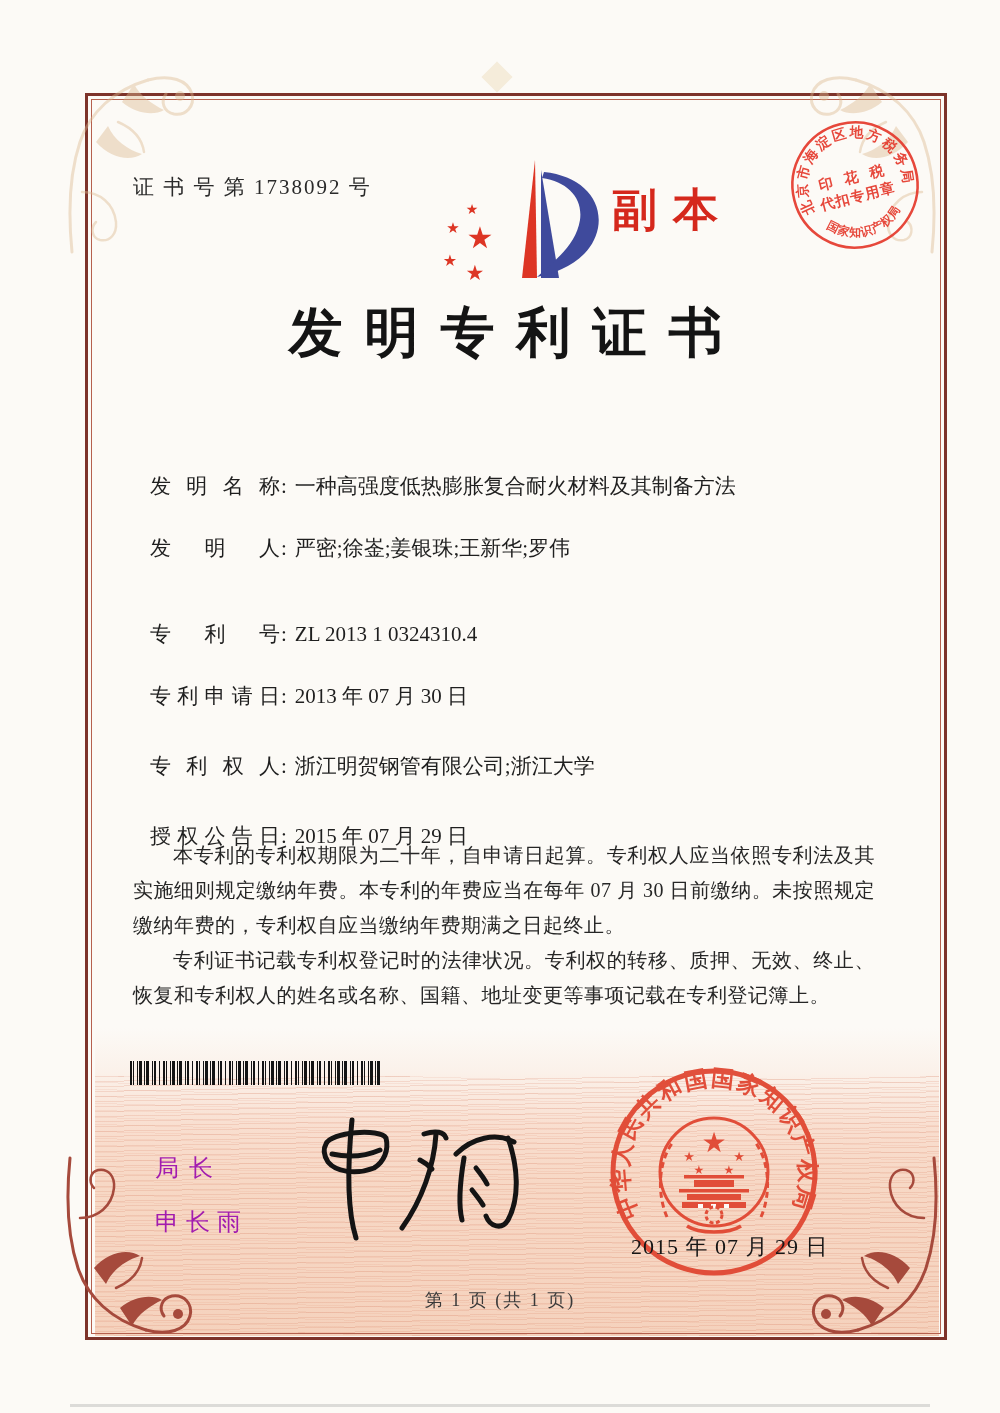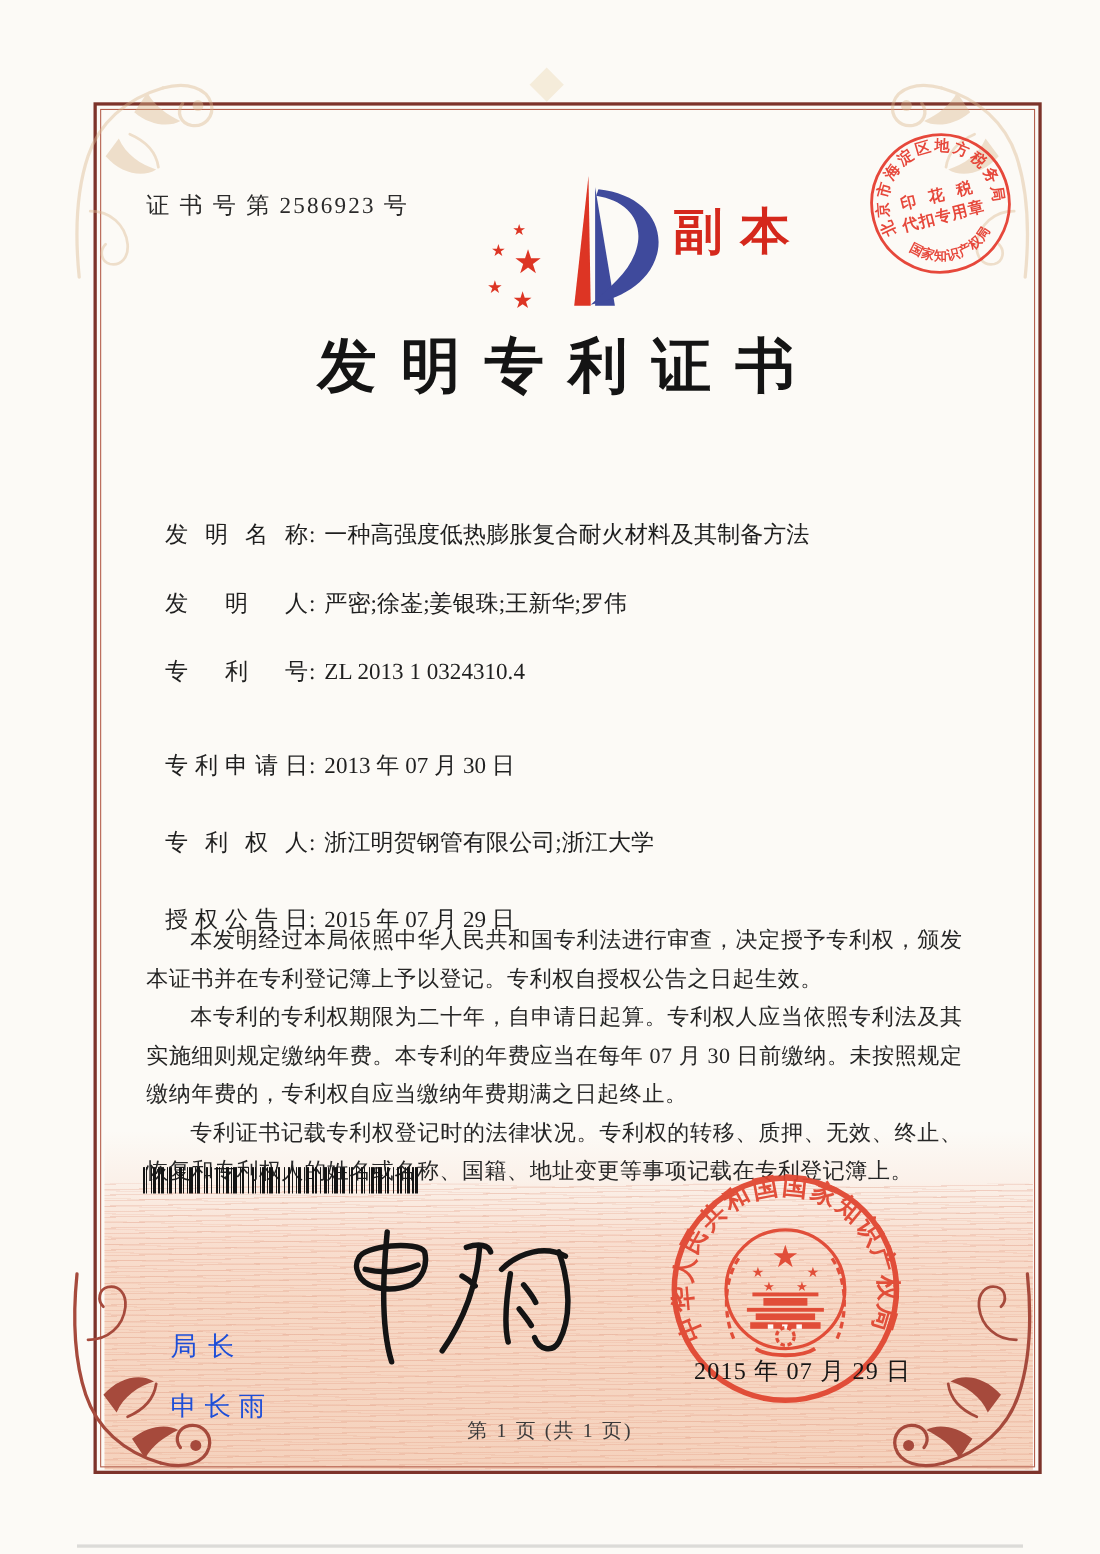--- a/index.html
+++ b/index.html
@@ -42,22 +42,22 @@
              color:#262626;letter-spacing:.5px;}
   .body-text p{margin:0;text-indent:2em;text-align:justify;}
 
   .barcode{left:130px;top:1061px;width:252px;height:24px;z-index:5;background:
     repeating-linear-gradient(90deg,#141414 0 2px,rgba(0,0,0,0) 2px 3px,#141414 3px 4px,
       rgba(0,0,0,0) 4px 7px,#141414 7px 8px,rgba(0,0,0,0) 8px 9px,#141414 9px 12px,
       rgba(0,0,0,0) 12px 14px,#141414 14px 15px,rgba(0,0,0,0) 15px 16px,#141414 16px 19px,
       rgba(0,0,0,0) 19px 22px,#141414 22px 23px,rgba(0,0,0,0) 23px 24px,#141414 24px 26px,
       rgba(0,0,0,0) 26px 29px,#141414 29px 30px,rgba(0,0,0,0) 30px 33px);}
 
-  .signer{left:155px;top:1208px;z-index:5;font-family:"Liberation Sans","DejaVu Sans",sans-serif;
-          color:#1d4ed8;}
+  .signer{left:155px;top:1152px;z-index:5;font-family:"Liberation Sans","DejaVu Sans",sans-serif;
+          color:#a21caf;}
   .signer .role{font-size:24px;letter-spacing:10px;}
   .signer .name{font-size:24px;letter-spacing:7px;margin-top:22px;}
 
   .signature{left:296px;top:1104px;width:230px;height:140px;z-index:6;}
 
   .seal{left:595px;top:1054px;width:240px;height:240px;z-index:6;opacity:.93;}
   .seal-date{left:631px;top:1232px;font-size:22px;letter-spacing:1px;color:#161616;z-index:7;}
 
   .footer{left:0;top:1288px;width:1000px;text-align:center;font-size:18px;letter-spacing:2px;
           color:#3a3a3a;z-index:5;}
@@ -128,21 +128,21 @@
     <path d="M20,70 C38,70 52,58 54,40 C55,28 48,20 38,22 C30,24 28,34 34,40" stroke-width="2.5"></path>
     <path d="M56,140 C70,134 80,124 82,110" stroke-width="2.5"></path>
   </g>
   <g fill="currentColor" stroke="none">
     <path d="M34,120 C48,104 68,100 80,108 C66,112 52,122 46,136 Z"></path>
     <path d="M60,160 C74,148 92,146 102,152 C90,158 78,166 72,178 Z"></path>
     <circle cx="118" cy="166" r="5"></circle>
   </g>
 </svg>
 
-<div class="abs cert-no">证 书 号 第 2586923 号</div>
+<div class="abs cert-no">证 书 号 第 1738092 号</div>
 
 <svg class="abs logo" width="170" height="126" viewBox="0 0 170 126">
   <g fill="#dd3524" font-family="'DejaVu Sans',sans-serif" text-anchor="middle">
     <text x="32" y="58" font-size="14">★</text>
     <text x="13" y="77" font-size="15">★</text>
     <text x="40" y="92" font-size="30">★</text>
     <text x="10" y="110" font-size="16">★</text>
     <text x="35" y="124" font-size="21">★</text>
   </g>
   <path d="M95,4 L82,122 L97,122 Z" fill="#dd3524"></path>
@@ -170,36 +170,35 @@
 
 <div class="abs title">发明专利证书</div>
 
 <div class="abs fields">
   <div class="frow" style="top:0">
     <span class="flabel">发明名称</span><span class="fcolon">:</span><span>一种高强度低热膨胀复合耐火材料及其制备方法</span>
   </div>
   <div class="frow" style="top:62px">
     <span class="flabel">发明人</span><span class="fcolon">:</span><span>严密;徐崟;姜银珠;王新华;罗伟</span>
   </div>
-  <div class="frow" style="top:124px">
+  <div class="frow" style="top:148px">
     <span class="flabel">专利号</span><span class="fcolon">:</span><span>ZL 2013 1 0324310.4</span>
   </div>
   <div class="frow" style="top:210px">
     <span class="flabel">专利申请日</span><span class="fcolon">:</span><span>2013 年 07 月 30 日</span>
   </div>
   <div class="frow" style="top:280px">
     <span class="flabel">专利权人</span><span class="fcolon">:</span><span>浙江明贺钢管有限公司;浙江大学</span>
   </div>
   <div class="frow" style="top:350px">
     <span class="flabel">授权公告日</span><span class="fcolon">:</span><span>2015 年 07 月 29 日</span>
   </div>
 </div>
 
 <div class="abs body-text">
-  <p>本发明经过本局依照中华人民共和国专利法进行审查，决定授予专利权，颁发本证书并在专利登记簿上予以登记。专利权自授权公告之日起生效。</p>
   <p>本专利的专利权期限为二十年，自申请日起算。专利权人应当依照专利法及其实施细则规定缴纳年费。本专利的年费应当在每年 07 月 30 日前缴纳。未按照规定缴纳年费的，专利权自应当缴纳年费期满之日起终止。</p>
   <p>专利证书记载专利权登记时的法律状况。专利权的转移、质押、无效、终止、恢复和专利权人的姓名或名称、国籍、地址变更等事项记载在专利登记簿上。</p>
 </div>
 
 <div class="abs barcode"></div>
 
 <div class="abs signer">
   <div class="role">局长</div>
   <div class="name">申长雨</div>
 </div>

